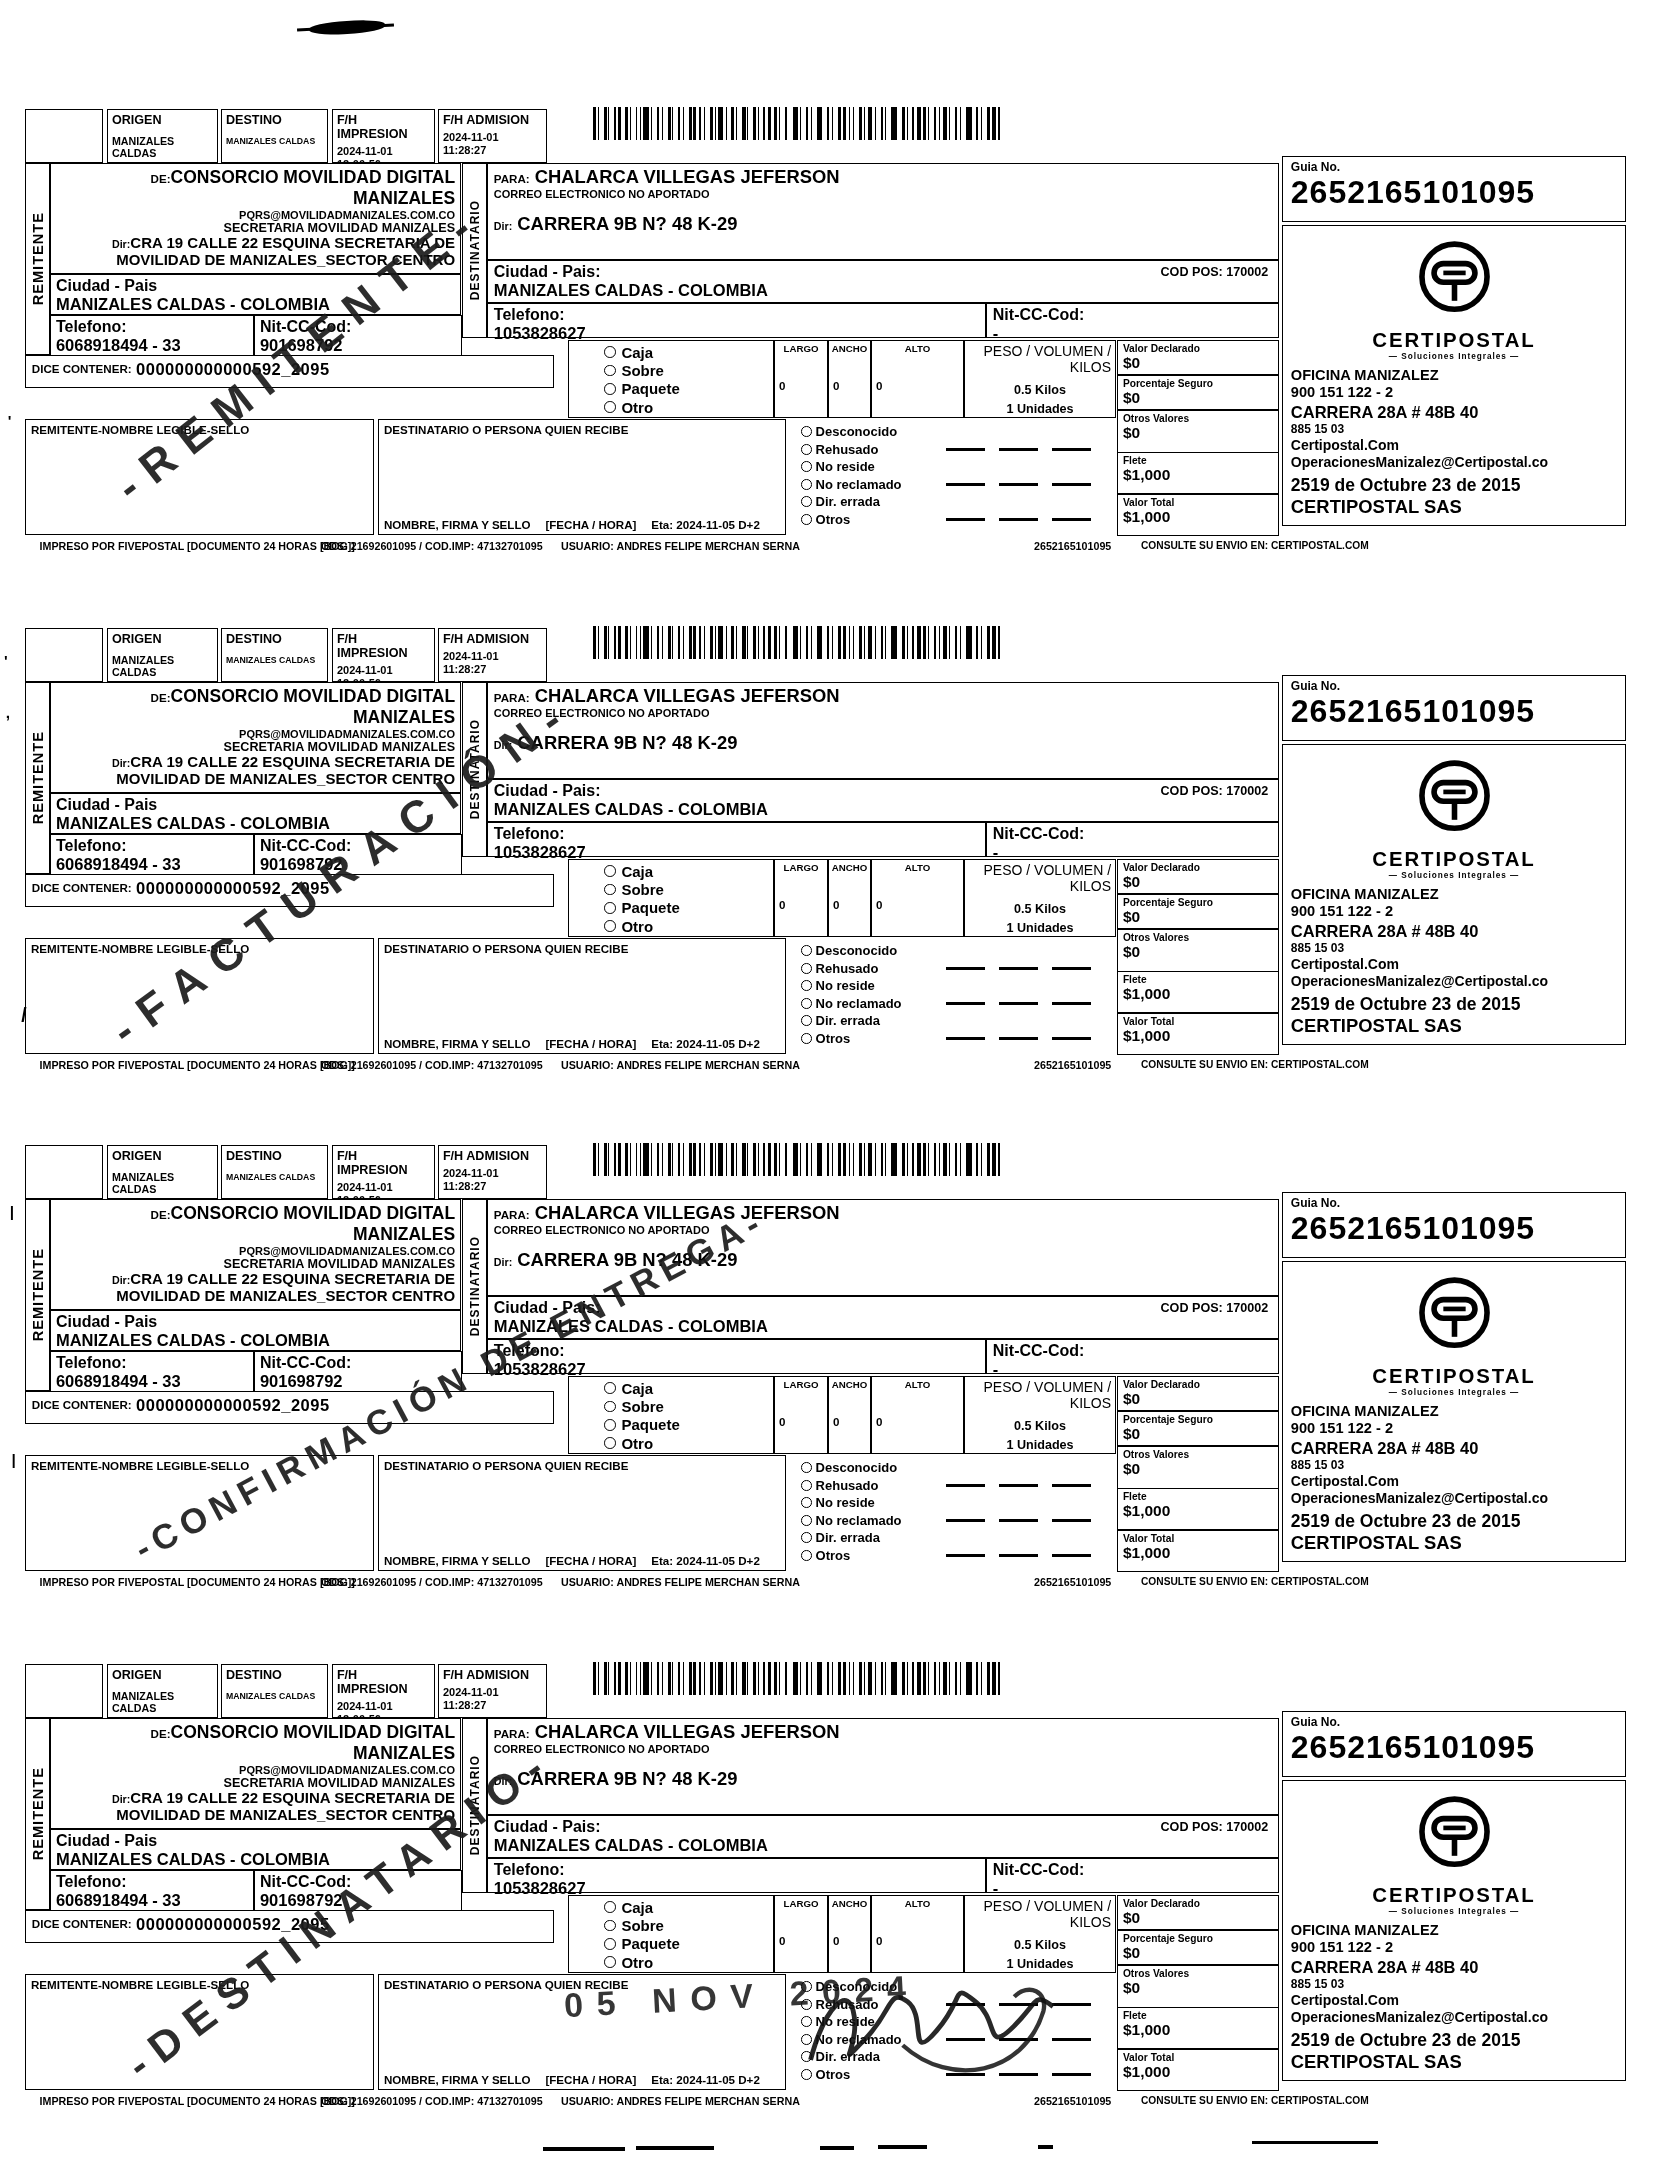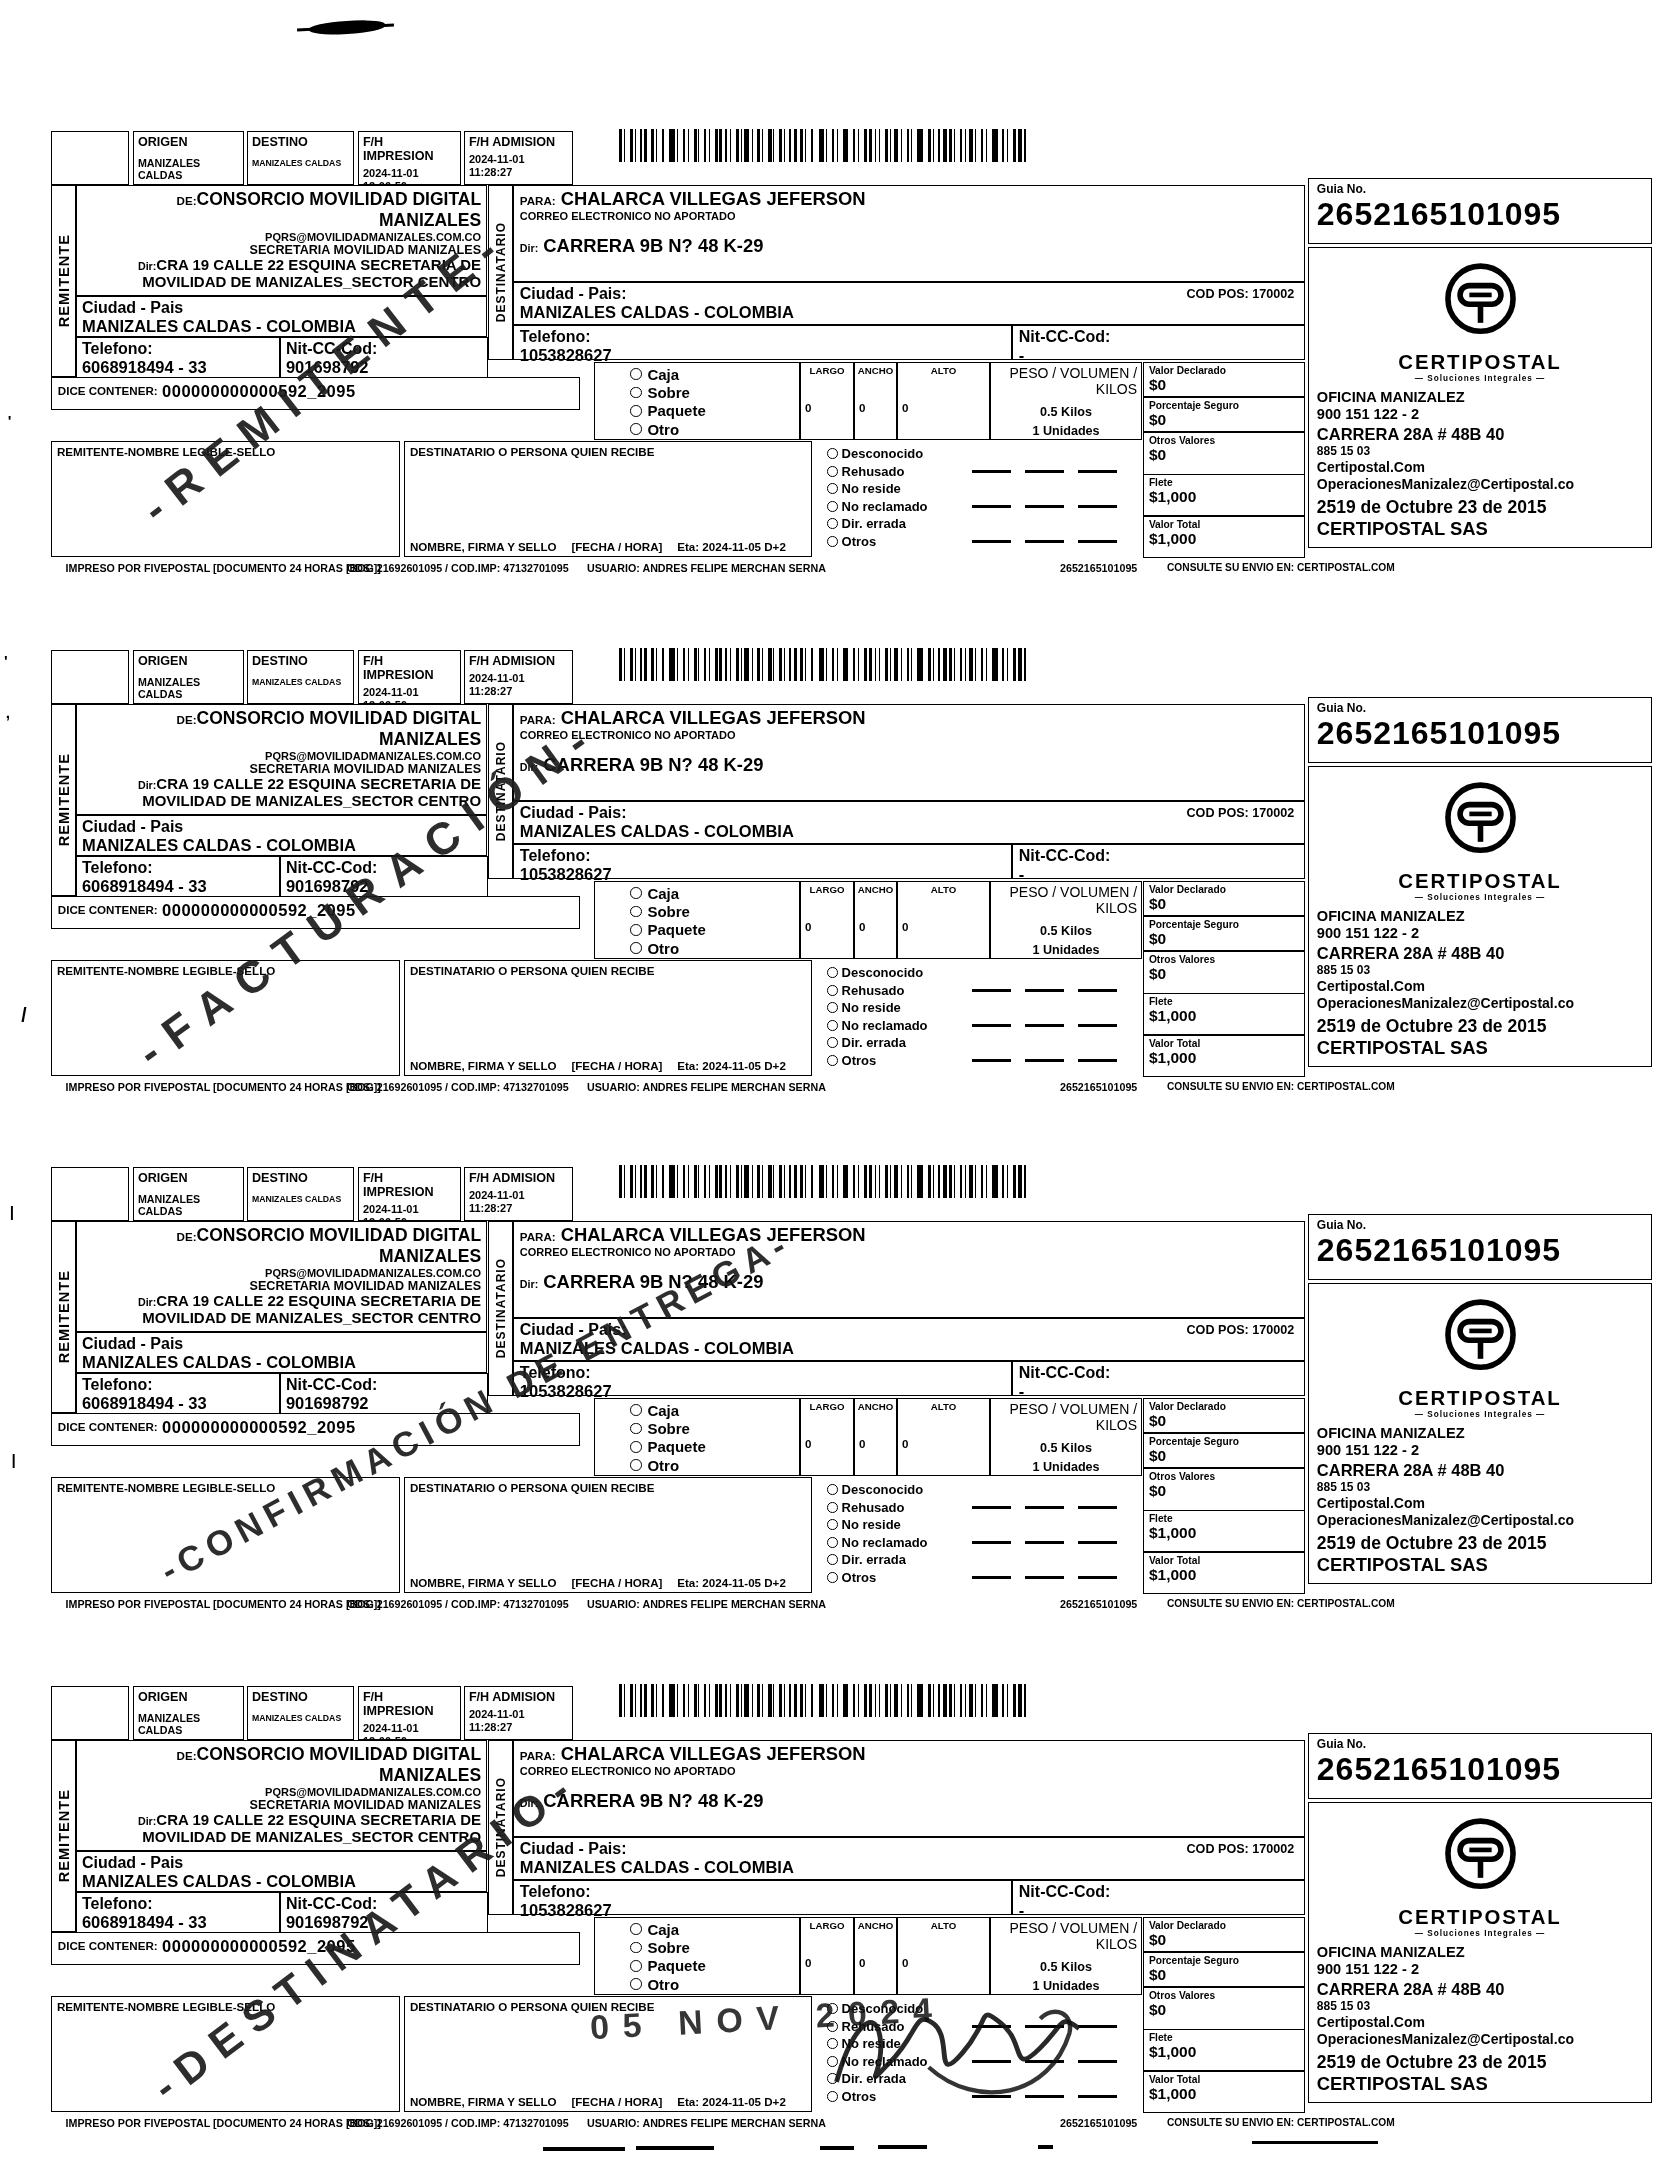--- a/index.html
+++ b/index.html
@@ -1,18 +1,18 @@
 <!DOCTYPE html>
 <html><head>
 <meta charset="utf-8">
 <style>
   html,body{margin:0;padding:0;background:#e8e8e8;}
   .page{position:relative;width:1674px;height:2183px;background:#ffffff;overflow:hidden;
         font-family:"Liberation Sans", sans-serif;color:#000;}
-  .label{position:absolute;left:51px;width:1281px;height:451px;margin-top:22px;}
+  .label{position:absolute;left:25px;width:1281px;height:451px;}
   .copy-0{top:107px}.copy-1{top:626px}.copy-2{top:1143px}.copy-3{top:1662px}
 
   .box{position:absolute;border:1.9px solid #000;background:#fff;box-sizing:border-box;}
 
   
   .h-blank{left:0;top:1.9px;width:78px;height:54px;}
   .h-origen{left:82px;top:1.9px;width:111px;height:54px;padding:2.9px 3.9px;}
   .h-destino{left:196px;top:1.9px;width:107px;height:54px;padding:2.9px 3.9px;}
   .h-imp{left:307px;top:1.9px;width:103px;height:54px;padding:2.9px 3.9px;}
   .h-adm{left:413px;top:1.9px;width:109px;height:54px;padding:2.9px 3.9px;}

